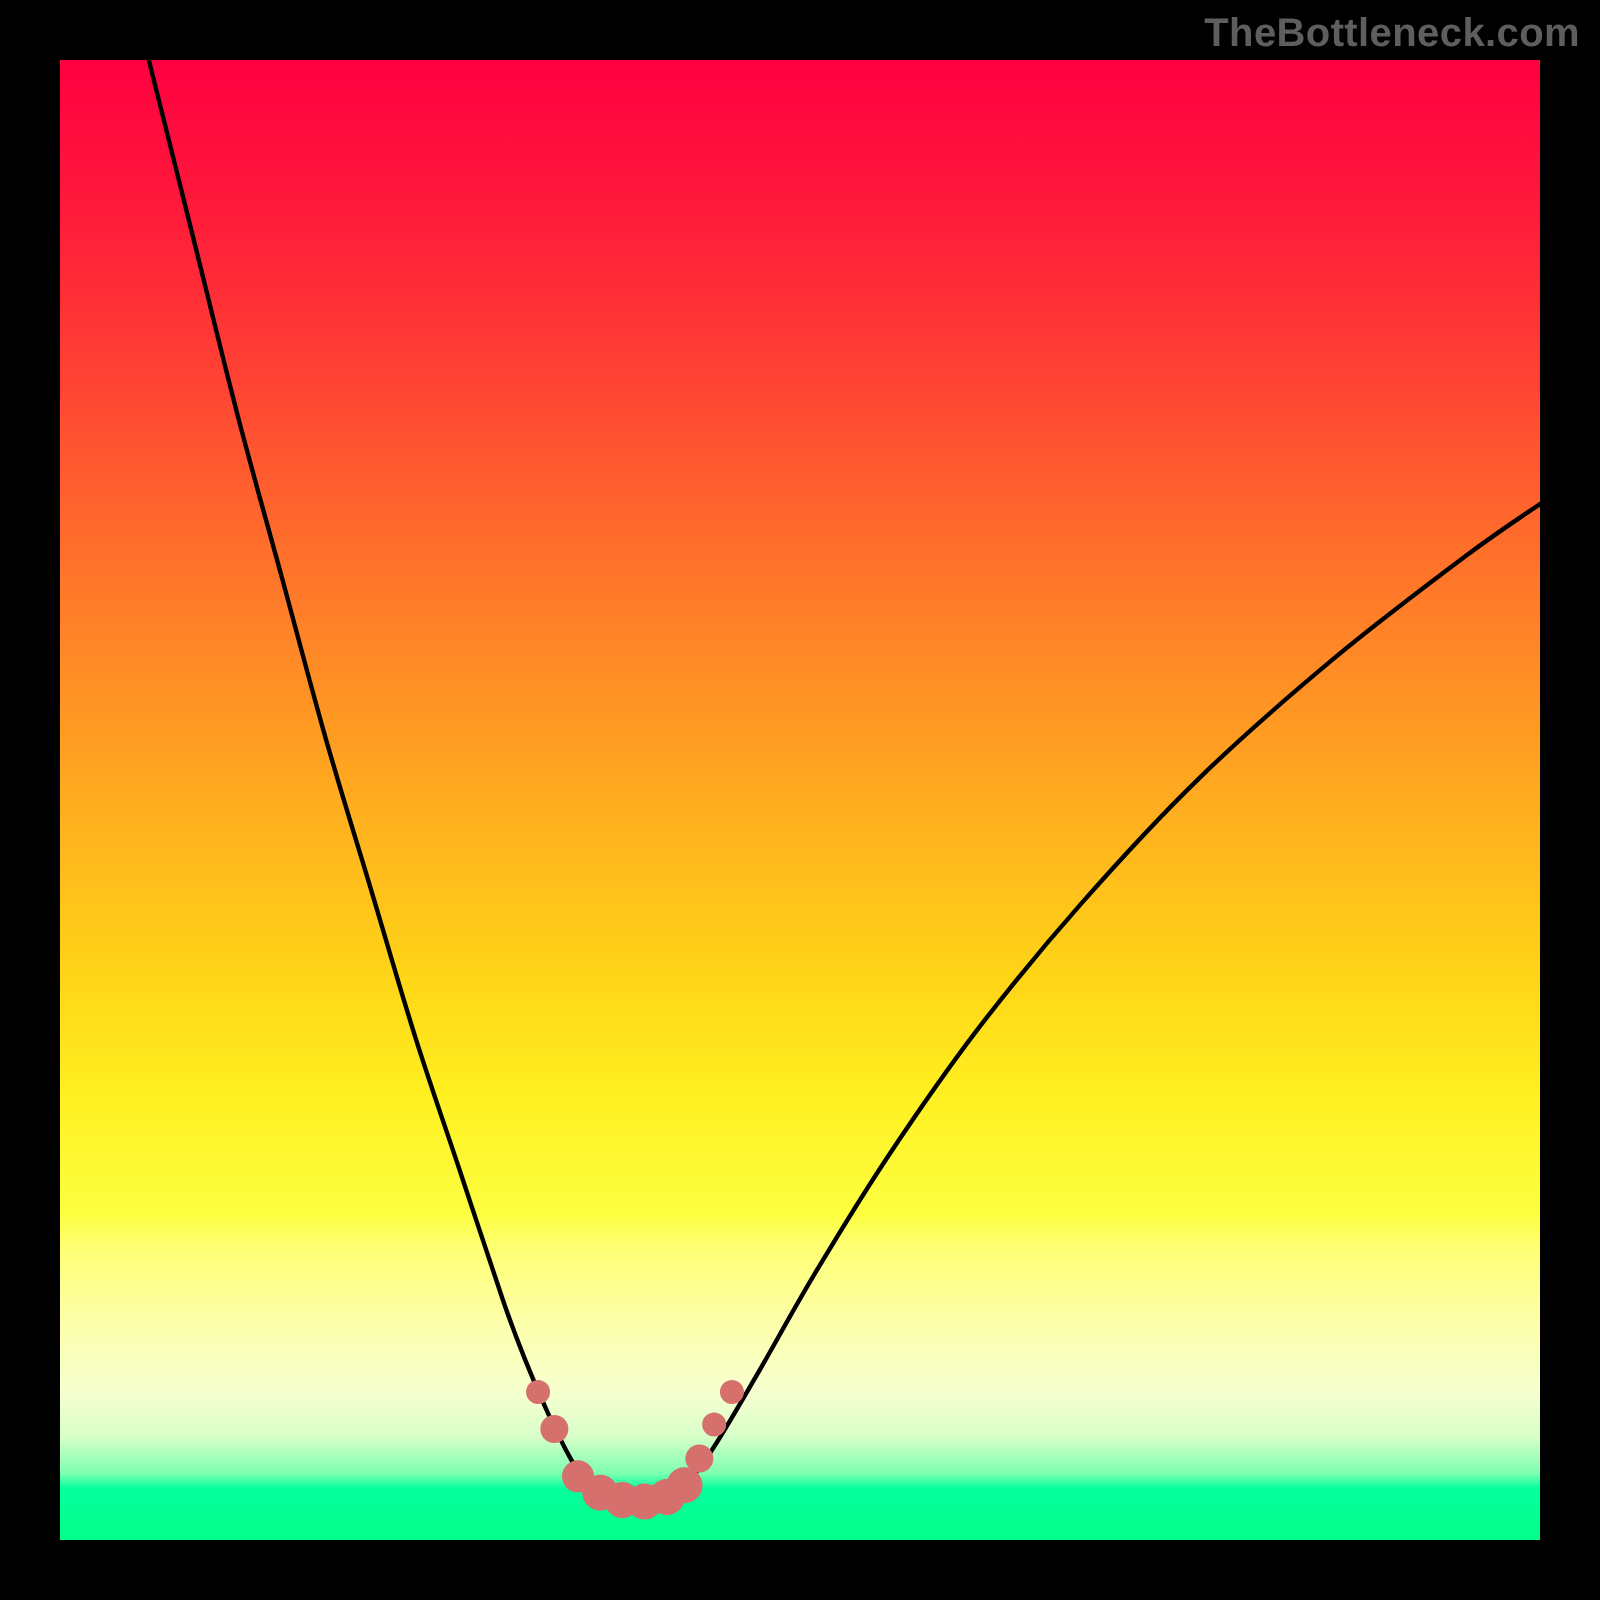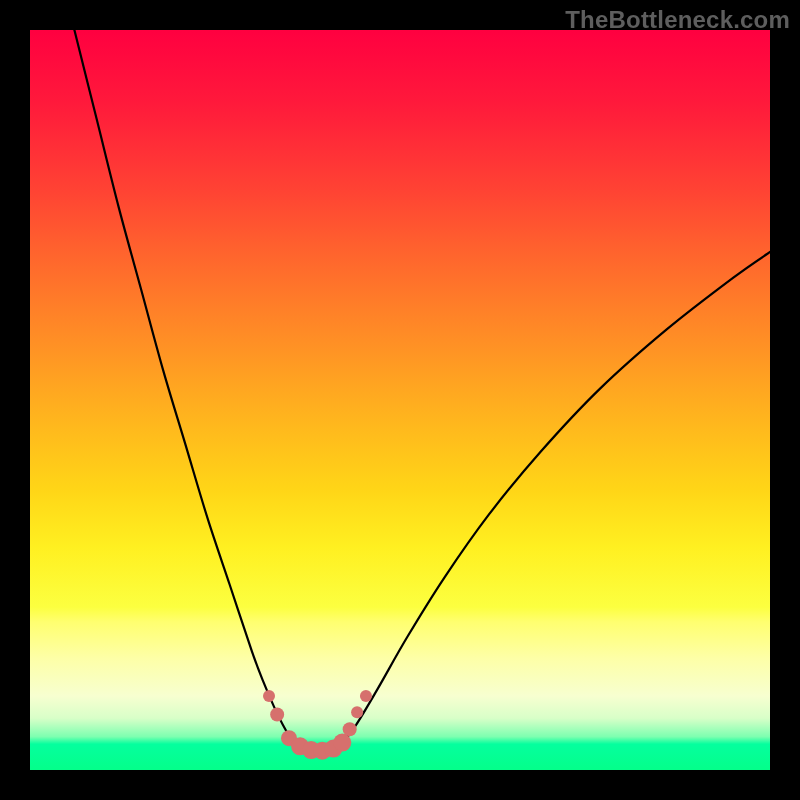--- a/index.html
+++ b/index.html
@@ -39,21 +39,21 @@
       #7dffb0 95.5%,
       #05ff9e 96.5%,
       #04ff8a 100%
     );
   }
   .watermark {
     position: absolute;
     top: 6px;
     right: 10px;
     font-family: Arial, Helvetica, sans-serif;
-    font-size: 24px;
+    font-size: 20px;
     font-weight: 600;
     color: #5e5e5e;
     letter-spacing: 0.2px;
     user-select: none;
   }
   svg.overlay {
     position: absolute;
     left: 0;
     top: 0;
     width: 740px;

